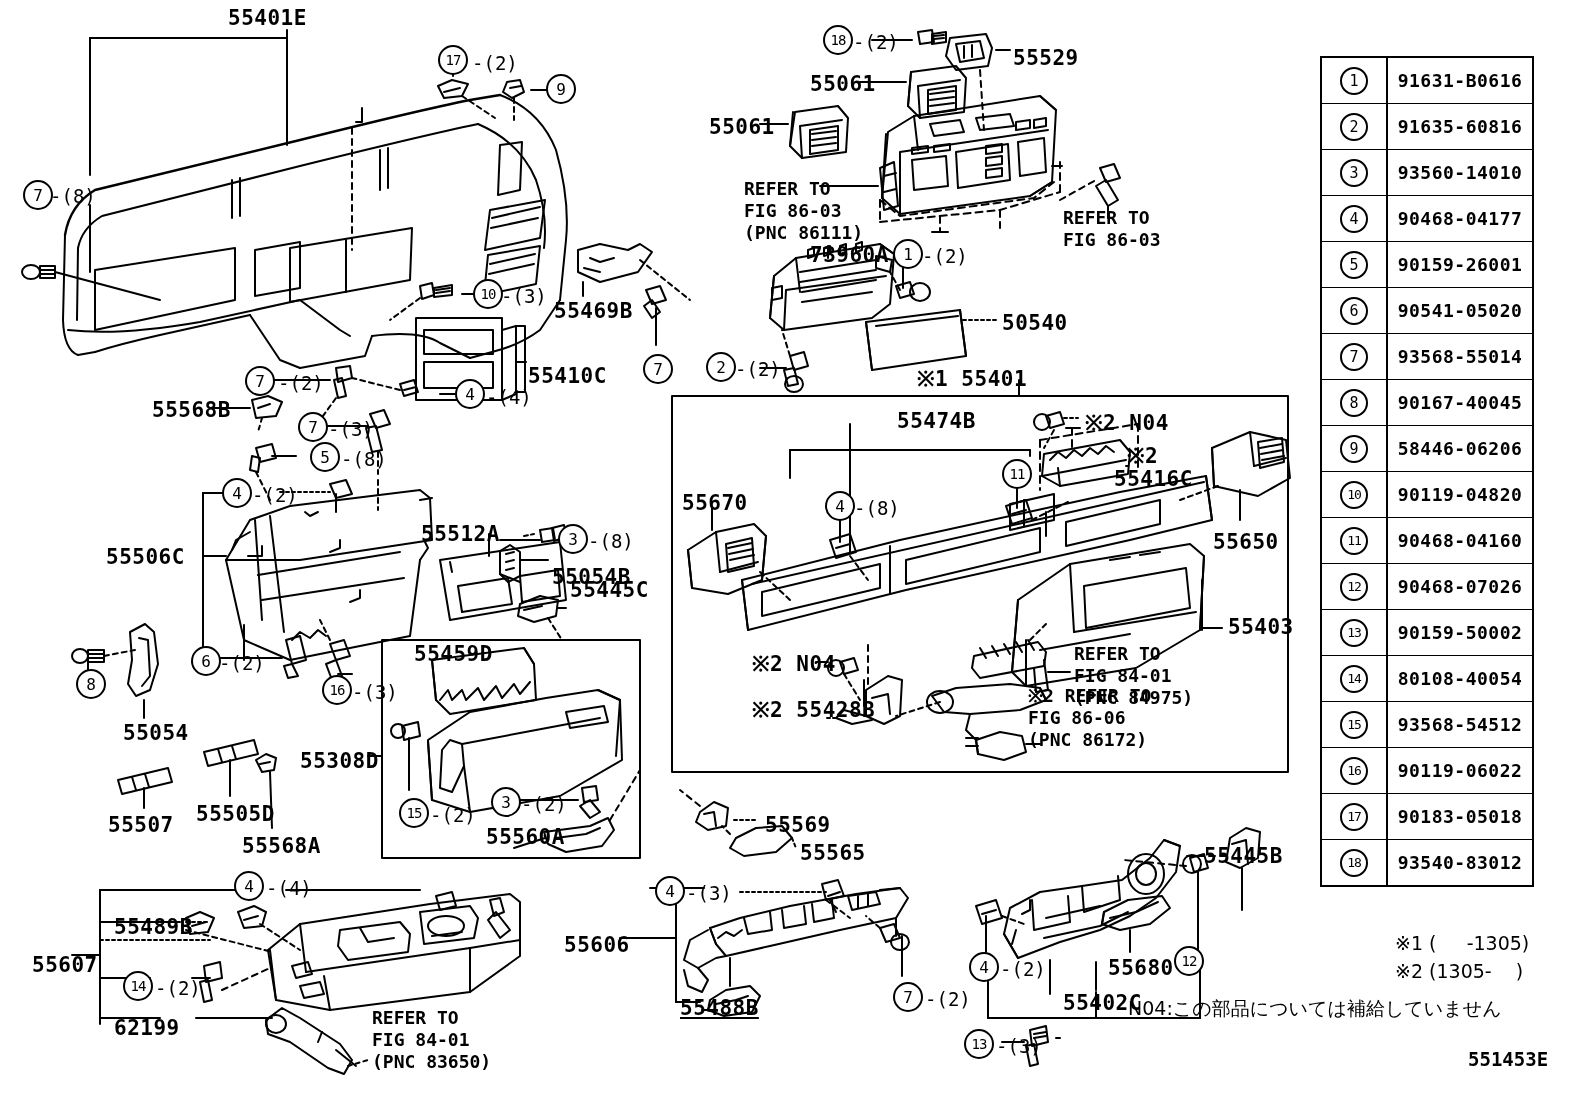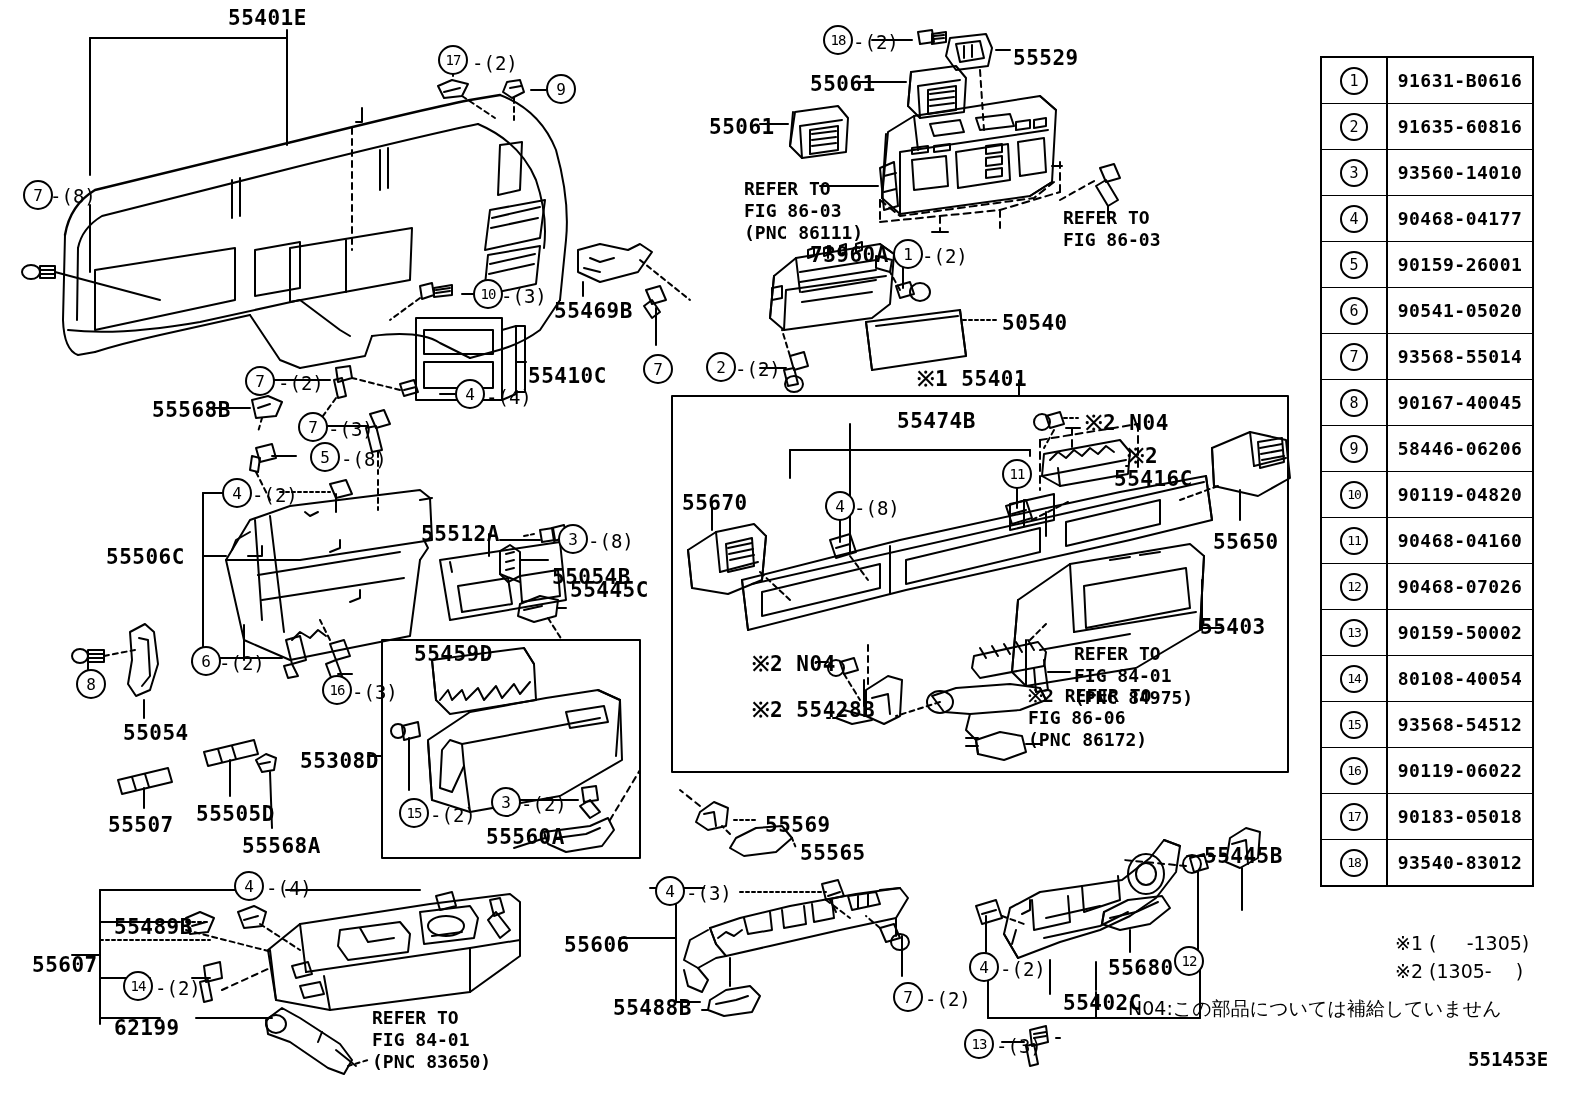--- a/index.html
+++ b/index.html
@@ -772,29 +772,29 @@
     <div class="lbl" style="left: 1002px; top: 313px;">50540</div>
     <div class="qty" style="left: 735px; top: 358px;">-(2)</div>
     <div class="lbl" style="left: 917px; top: 369px;">※1 55401</div>
     <div class="lbl" style="left: 897px; top: 411px;">55474B</div>
     <div class="lbl" style="left: 1085px; top: 413px;">※2 N04</div>
     <div class="lbl" style="left: 1127px; top: 446px;">※2</div>
     <div class="lbl" style="left: 1077px; top: 469px; margin-left: 37px;">55416C</div>
     <div class="lbl" style="left: 682px; top: 493px;">55670</div>
     <div class="qty" style="left: 854px; top: 497px;">-(8)</div>
     <div class="lbl" style="left: 1213px; top: 532px;">55650</div>
-    <div class="lbl" style="left: 1200px; top: 617px;">55403</div>
+    <div class="lbl" style="left: 1228px; top: 617px;">55403</div>
     <div class="lbl" style="left: 752px; top: 654px;">※2 N04</div>
     <div class="lbl" style="left: 752px; top: 700px;">※2 55428B</div>
     <div class="lbl" style="left: 765px; top: 815px;">55569</div>
     <div class="lbl" style="left: 800px; top: 843px;">55565</div>
     <div class="qty" style="left: 686px; top: 882px;">-(3)</div>
     <div class="lbl" style="left: 564px; top: 935px;">55606</div>
     <div class="qty" style="left: 925px; top: 988px;">-(2)</div>
-    <div class="lbl" style="left: 613px; top: 998px;">55488B</div>
+    <div class="lbl" style="left: 680px; top: 998px; text-decoration: underline;">55488B</div>
     <div class="lbl" style="left: 1204px; top: 846px;">55445B</div>
     <div class="qty" style="left: 1000px; top: 958px;">-(2)</div>
     <div class="lbl" style="left: 1108px; top: 958px;">55680</div>
     <div class="lbl" style="left: 1063px; top: 993px;">55402C</div>
     <div class="qty" style="left: 996px; top: 1035px;">-(3)</div>
   </div>
 <div id="callouts-layer">
     <div class="cnum" style="left: 23px; top: 180px;">7</div>
     <div class="cnum wide" style="left: 438px; top: 45px;">17</div>
     <div class="cnum" style="left: 546px; top: 74px;">9</div>

